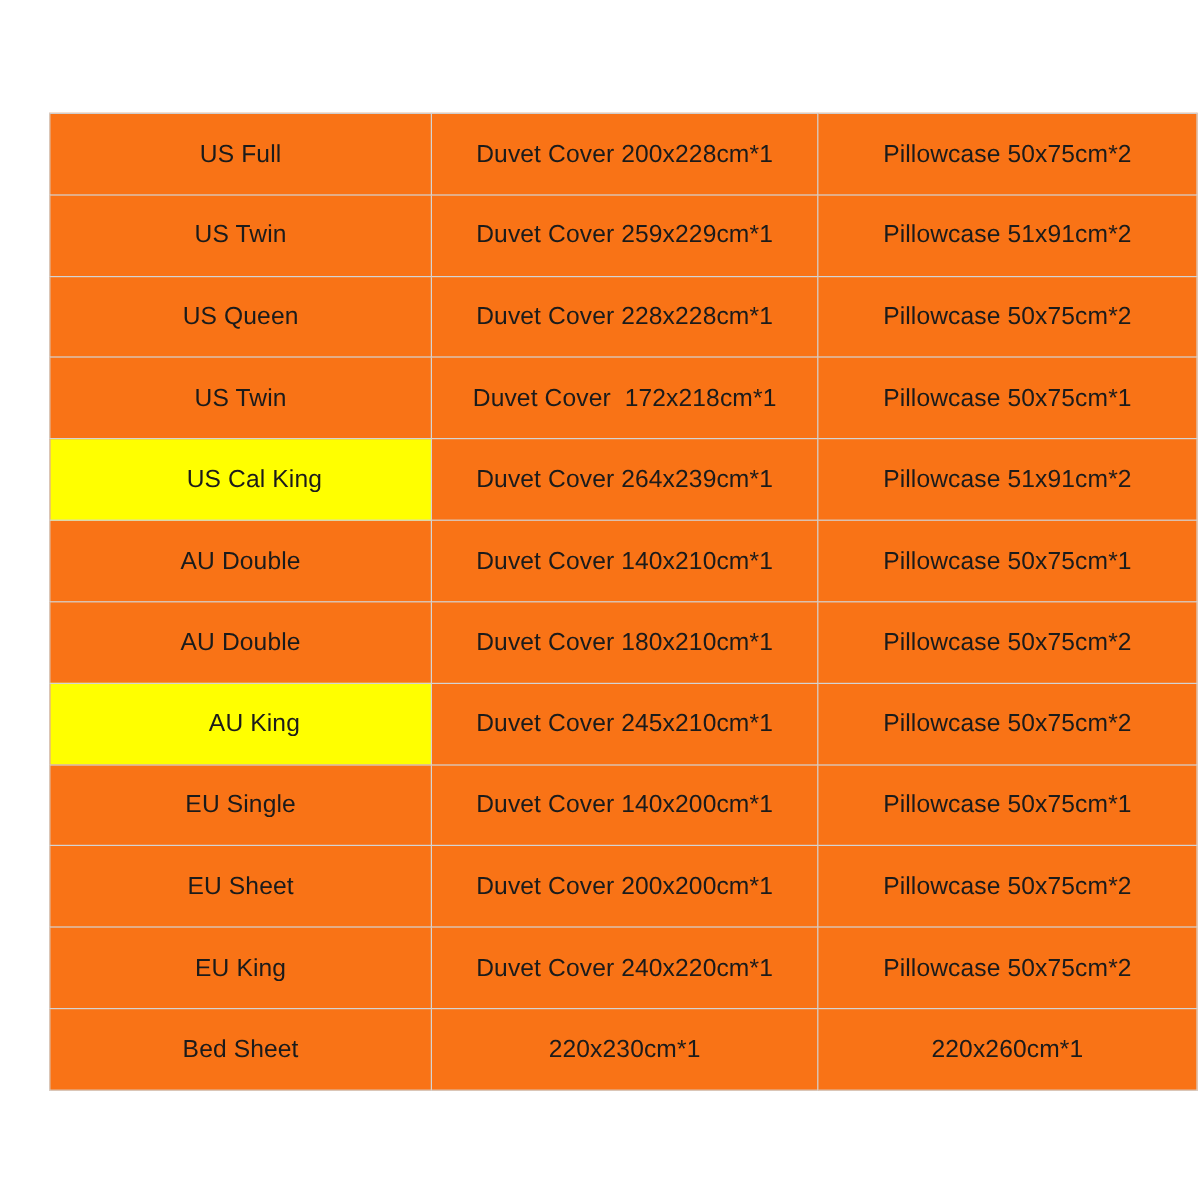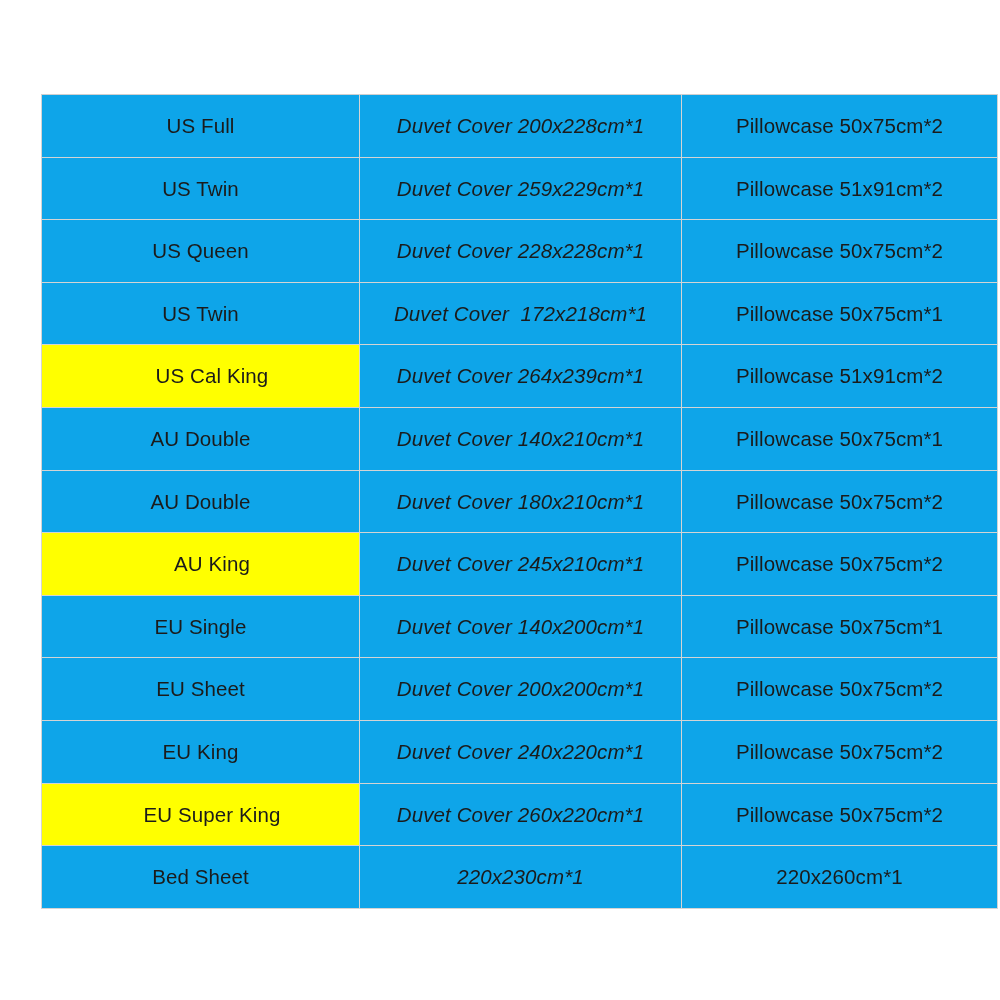--- a/index.html
+++ b/index.html
@@ -28,38 +28,38 @@
     top: 94px;
     width: 917px;
     height: 815px;
   }
 
   table.size-table {
     width: 917px;
     height: 815px;
     border-collapse: collapse;
     table-layout: fixed;
-    background: #0ea5e9;
+    background: #f97316;
   }
 
   table.size-table td {
     border: 1px solid #d4d4d4;
     padding: 0 6px;
     text-align: center;
     vertical-align: middle;
     color: #1b1b1b;
     font-size: 20.5px;
     line-height: 1.25;
     font-weight: 400;
     white-space: pre;
     letter-spacing: 0.1px;
   }
 
   table.size-table td.col-size   { width: 305px; }
-  table.size-table td.col-duvet  { width: 309px; font-style: italic; }
+  table.size-table td.col-duvet  { width: 309px; }
   table.size-table td.col-pillow { width: 303px; }
 
   table.size-table tr td.highlight {
     background: #ffff00;
     padding-left: 29px;
   }
 
   table.size-table tr:first-child td {
     border-top-color: #cfcfcf;
   }
@@ -121,25 +121,20 @@
             <td class="col-size">EU Sheet</td>
             <td class="col-duvet">Duvet Cover 200x200cm*1</td>
             <td class="col-pillow">Pillowcase 50x75cm*2</td>
           </tr>
           <tr>
             <td class="col-size">EU King</td>
             <td class="col-duvet">Duvet Cover 240x220cm*1</td>
             <td class="col-pillow">Pillowcase 50x75cm*2</td>
           </tr>
           <tr>
-            <td class="col-size highlight">EU Super King</td>
-            <td class="col-duvet">Duvet Cover 260x220cm*1</td>
-            <td class="col-pillow">Pillowcase 50x75cm*2</td>
-          </tr>
-          <tr>
             <td class="col-size">Bed Sheet</td>
             <td class="col-duvet">220x230cm*1</td>
             <td class="col-pillow">220x260cm*1</td>
           </tr>
         </tbody>
     </table>
   </div>
 </div>
 
 </body></html>

